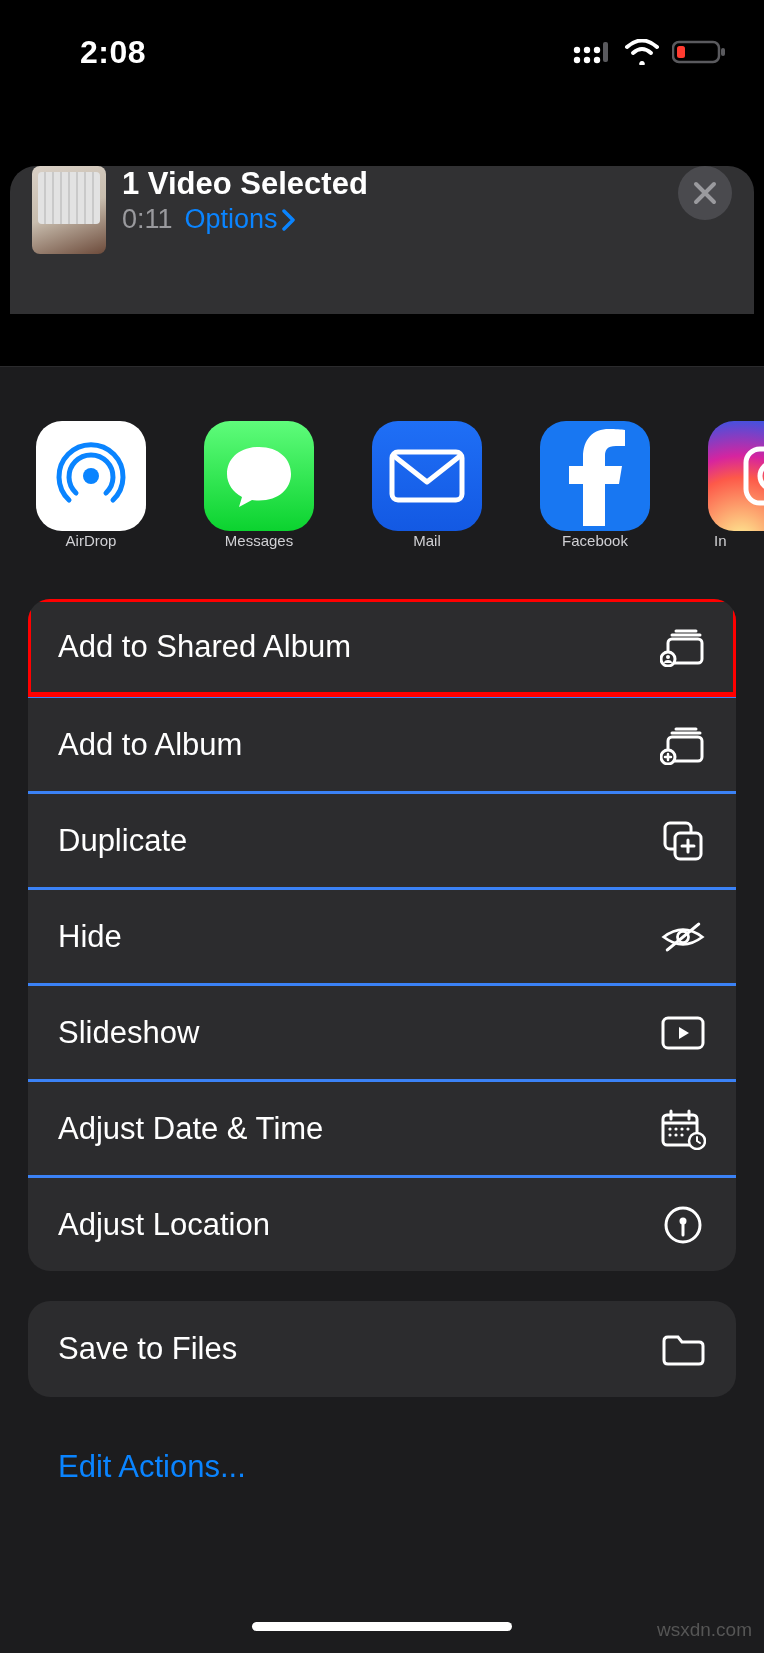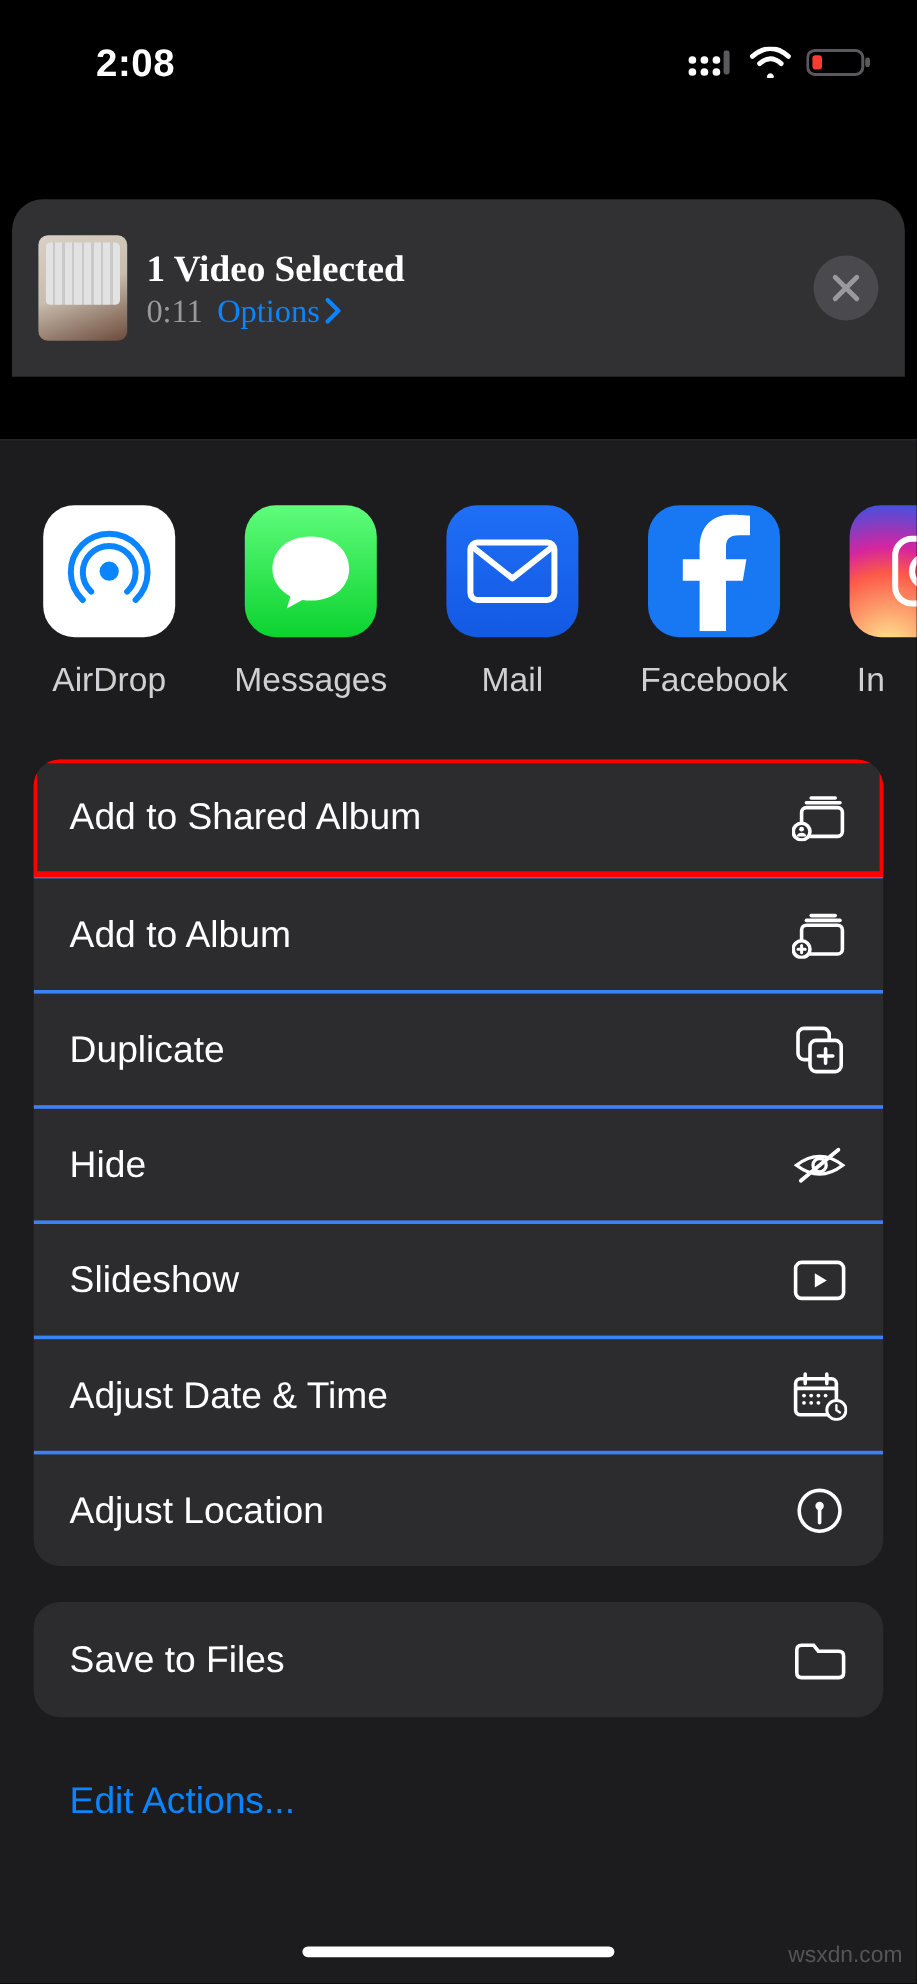--- a/index.html
+++ b/index.html
@@ -1,34 +1,34 @@
 <!DOCTYPE html>
 <html><head>
 <meta charset="utf-8">
 <style>
   * { margin: 0; padding: 0; box-sizing: border-box; -webkit-font-smoothing: antialiased; }
   html, body { width: 764px; height: 1653px; background: #000; font-family: -apple-system, "SF Pro Text", "Helvetica Neue", Arial, sans-serif; color: #fff; overflow: hidden; position: relative; }
   .status-bar { display: flex; justify-content: space-between; align-items: center; padding: 26px 36px 0 36px; height: 78px; }
   .status-time { font-size: 32px; font-weight: 600; letter-spacing: 0.5px; padding-left: 44px;}
   .status-right { display: flex; align-items: center; gap: 12px; }
   .photos-strip { position: relative; height: 160px; }
-  .share-card { position:absolute; top:88px; left:10px; right:10px; height:148px; background: rgba(58,58,60,0.85); border-radius: 26px 26px 0 0; display:flex; align-items:center; padding: 0 22px; backdrop-filter: blur(10px); font-family: Liberation Serif, serif; }
+  .share-card { position:absolute; top:88px; left:10px; right:10px; height:148px; background: rgba(58,58,60,0.85); border-radius: 26px 26px 0 0; display:flex; padding: 0 22px; backdrop-filter: blur(10px); }
   .thumb { width: 74px; height: 88px; border-radius: 8px; background: linear-gradient(160deg,#d9d0c6 0%,#c8bdae 50%,#6c4a3a 100%); margin-right: 16px; position:relative; overflow:hidden;}
   .thumb::after{ content:""; position:absolute; inset:6px 6px 30px 6px; background: repeating-linear-gradient(90deg,#e2e2e2 0 6px,#c9c9c9 6px 8px); border-radius:4px;}
   .share-title { font-size: 31px; font-weight: 600; color:#fff; }
   .share-sub { display:flex; align-items:center; gap:12px; margin-top:2px;}
   .share-duration { font-size: 27px; color:#9a9a9e; }
   .share-options { font-size: 27px; color:#0a84ff; display:flex; align-items:center; gap:4px;}
   .close-btn { margin-left:auto; width:54px; height:54px; border-radius:50%; background: rgba(120,120,128,0.36); display:flex; align-items:center; justify-content:center; }
   .black-gap { height: 130px; background:#000; margin-top: 0;}
   .sheet { position:absolute; top: 366px; left:0; right:0; bottom:0; background:#1c1c1e; border-top:1px solid #2b2b2d;}
   .app-row { display:flex; gap: 58px; padding: 54px 0 0 36px; overflow:hidden; }
   .app-item { display:flex; flex-direction:column; align-items:center; width:110px; flex-shrink:0;}
   .app-icon { width:110px; height:110px; border-radius:26px; display:flex; align-items:center; justify-content:center; }
-  .app-label { margin-top:20px; font-size:28px; color:#d0d0d4; white-space:nowrap;}
+  .app-label { margin-top:1px; font-size:15px; color:#d0d0d4; white-space:nowrap;}
   .airdrop-bg { background:#fff; }
   .messages-bg { background: linear-gradient(180deg,#5ffc7b,#0bd32f); }
   .mail-bg { background: linear-gradient(180deg,#1f6ff6,#1359e3); }
   .facebook-bg { background:#1877f2; }
   .instagram-bg { background: radial-gradient(circle at 30% 110%,#fdf497 0%,#fd5949 45%,#d6249f 60%,#285aeb 90%); }
   .action-group { margin: 50px 28px 0 28px; background:#2c2c2e; border-radius:22px; overflow:hidden; }
   .action-row { display:flex; align-items:center; justify-content:space-between; padding: 0 30px; height:96px; border-top:3px solid #3b82f6; }
   .action-row:first-child { border-top:none; }
   .action-label { font-size:31px; font-weight:400; color:#fff; }
   .action-icon { width:46px; height:46px; display:flex; align-items:center; justify-content:center; color:#fff;}

